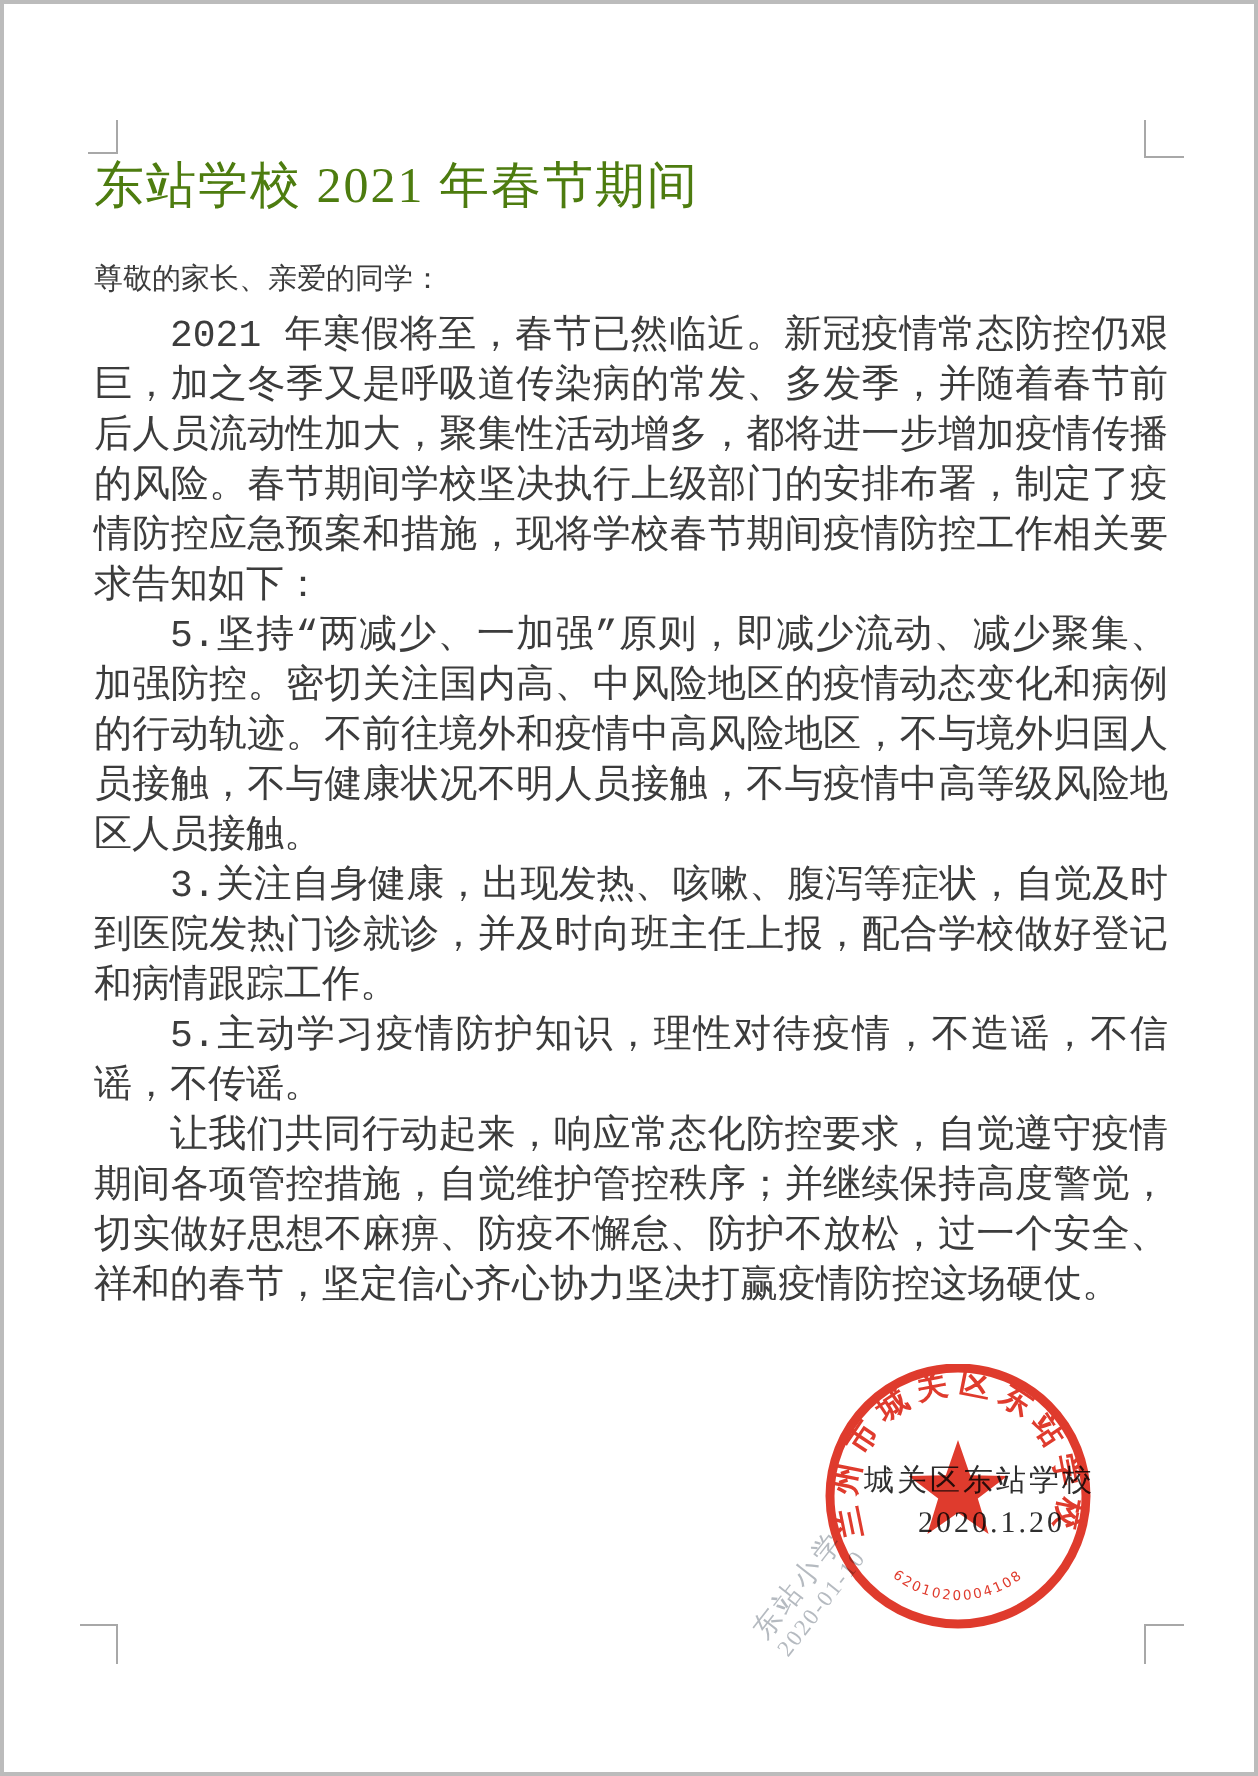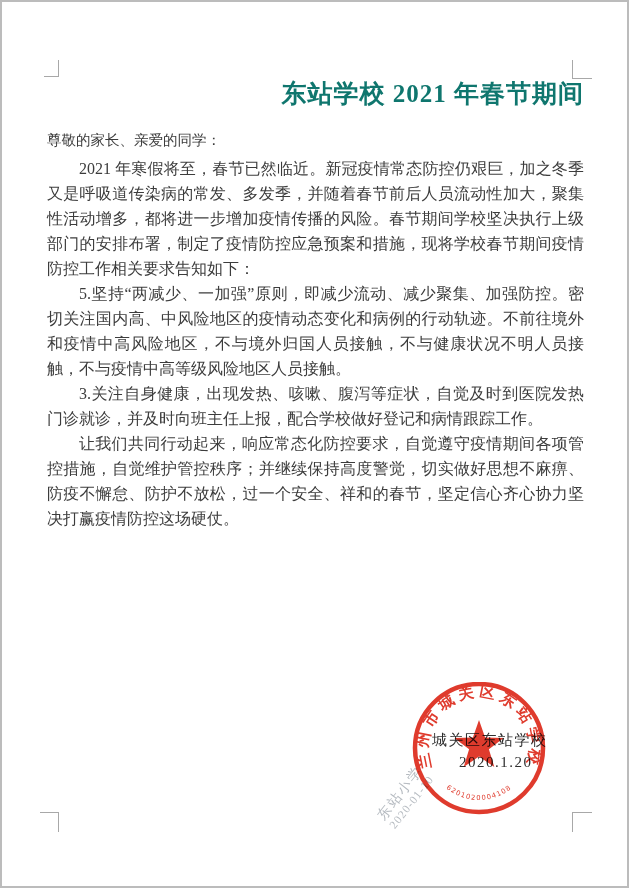--- a/index.html
+++ b/index.html
@@ -26,30 +26,31 @@
   .crop { position: absolute; }
   .crop.tl { left: 42px; top: 58px;  width: 15px; height: 17px; border-right: 1px solid var(--mark_gray); border-bottom: 1px solid var(--mark_gray); }
   .crop.tr { left: 570px; top: 58px; width: 20px; height: 19px; border-left: 1px solid var(--mark_gray); border-bottom: 1px solid var(--mark_gray); }
   .crop.bl { left: 38px; top: 810px; width: 19px; height: 20px; border-right: 1px solid var(--mark_gray); border-top: 1px solid var(--mark_gray); }
   .crop.br { left: 570px; top: 810px; width: 20px; height: 20px; border-left: 1px solid var(--mark_gray); border-top: 1px solid var(--mark_gray); }
 
   .content {
     position: absolute; left: 45px; top: 76px; width: 537px;
     color: var(--text_dark);
   }
-  .title { text-align: right; font-weight: bold; color: #0f766e; }
+  .title { text-align: left; font-weight: normal; color: #4d7c0f; }
   .title .t-line { font-size: 25px; line-height: 32px; letter-spacing: 1px; }
   .greeting {
     font-size: 14.5px; line-height: 25px;
     margin-top: 18px; margin-bottom: 3px;
   }
   p.para {
-    font-size: 16px; line-height: 25px;
+    font-size: 19px; line-height: 25px;
     text-align: justify; text-justify: inter-ideograph;
     text-indent: 2em;
+    font-family: Liberation Mono, monospace;
   }
 
   
   .sig-school {
     position: absolute; left: 430px; top: 729px;
     font-size: 15px; letter-spacing: 1.5px; color: #2f2f2f;
   }
   .sig-date {
     position: absolute; left: 457px; top: 752px;
     font-size: 15px; letter-spacing: 1.5px; color: #2f2f2f;
@@ -86,20 +87,21 @@
   <div class="crop br"></div>
 
   <div class="content">
     <div class="title">
       <div class="t-line">东站学校 2021 年春节期间</div>
     </div>
     <div class="greeting">尊敬的家长、亲爱的同学：</div>
     <p class="para">2021 年寒假将至，春节已然临近。新冠疫情常态防控仍艰巨，加之冬季又是呼吸道传染病的常发、多发季，并随着春节前后人员流动性加大，聚集性活动增多，都将进一步增加疫情传播的风险。春节期间学校坚决执行上级部门的安排布署，制定了疫情防控应急预案和措施，现将学校春节期间疫情防控工作相关要求告知如下：</p>
     <p class="para">5.坚持“两减少、一加强”原则，即减少流动、减少聚集、加强防控。密切关注国内高、中风险地区的疫情动态变化和病例的行动轨迹。不前往境外和疫情中高风险地区，不与境外归国人员接触，不与健康状况不明人员接触，不与疫情中高等级风险地区人员接触。</p>
     <p class="para">3.关注自身健康，出现发热、咳嗽、腹泻等症状，自觉及时到医院发热门诊就诊，并及时向班主任上报，配合学校做好登记和病情跟踪工作。</p>
+    <p class="para">5.主动学习疫情防护知识，理性对待疫情，不造谣，不信谣，不传谣。</p>
     <p class="para">让我们共同行动起来，响应常态化防控要求，自觉遵守疫情期间各项管控措施，自觉维护管控秩序；并继续保持高度警觉，切实做好思想不麻痹、防疫不懈怠、防护不放松，过一个安全、祥和的春节，坚定信心齐心协力坚决打赢疫情防控这场硬仗。</p>
   </div>
 
   <div class="sig-school">城关区东站学校</div>
   <div class="sig-date">2020.1.20</div>
 
   <div class="watermark">
     <div class="w1">东站小学</div>
     <div class="w2">2020-01-10</div>
   </div>

